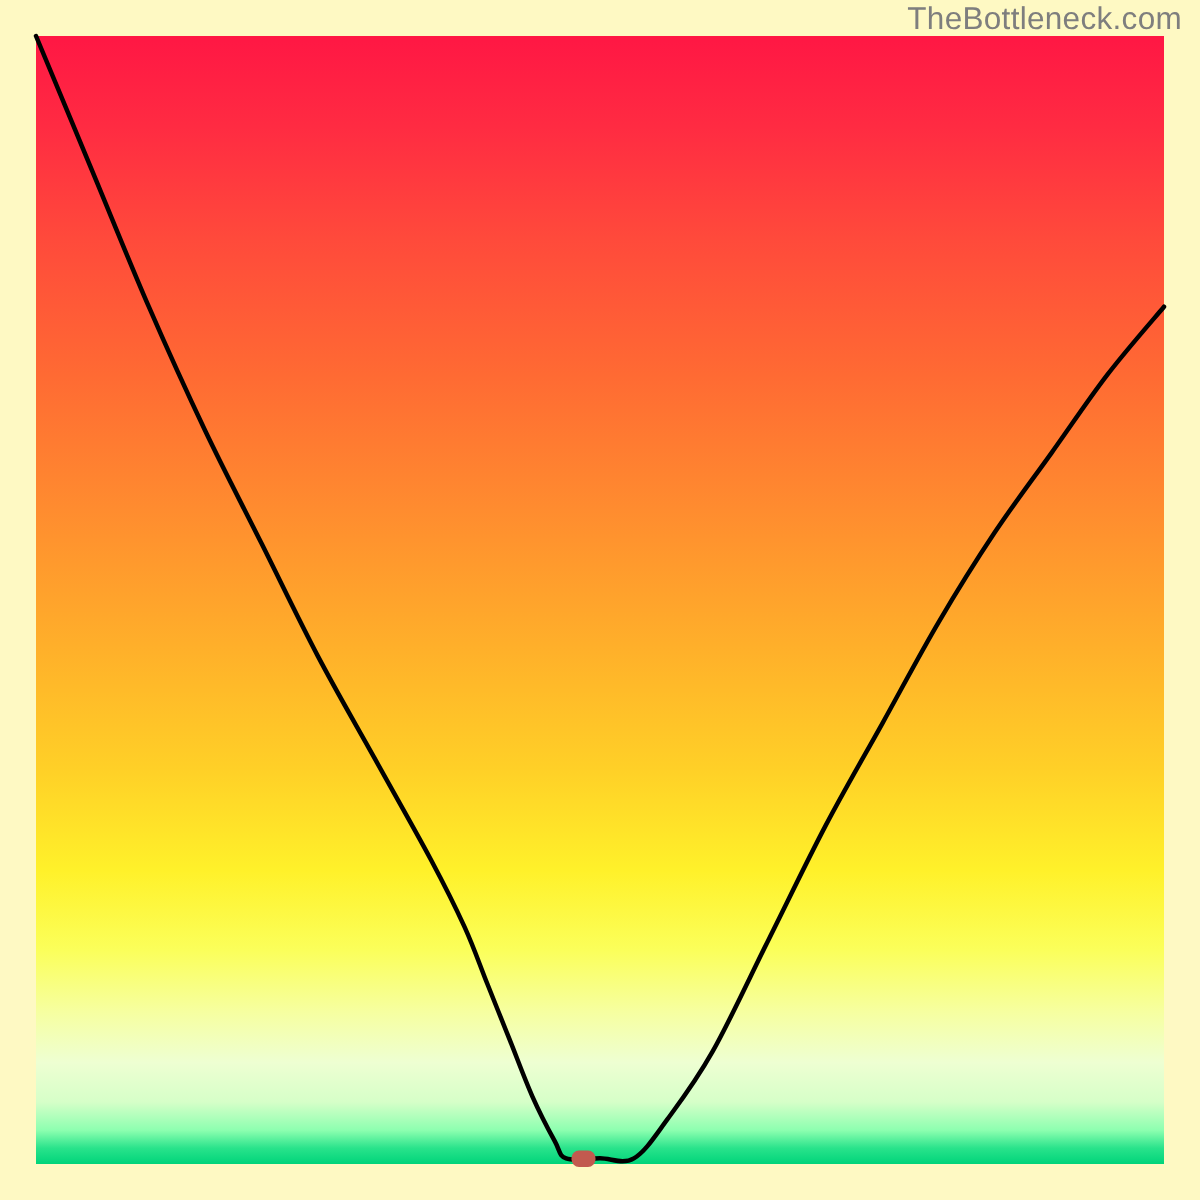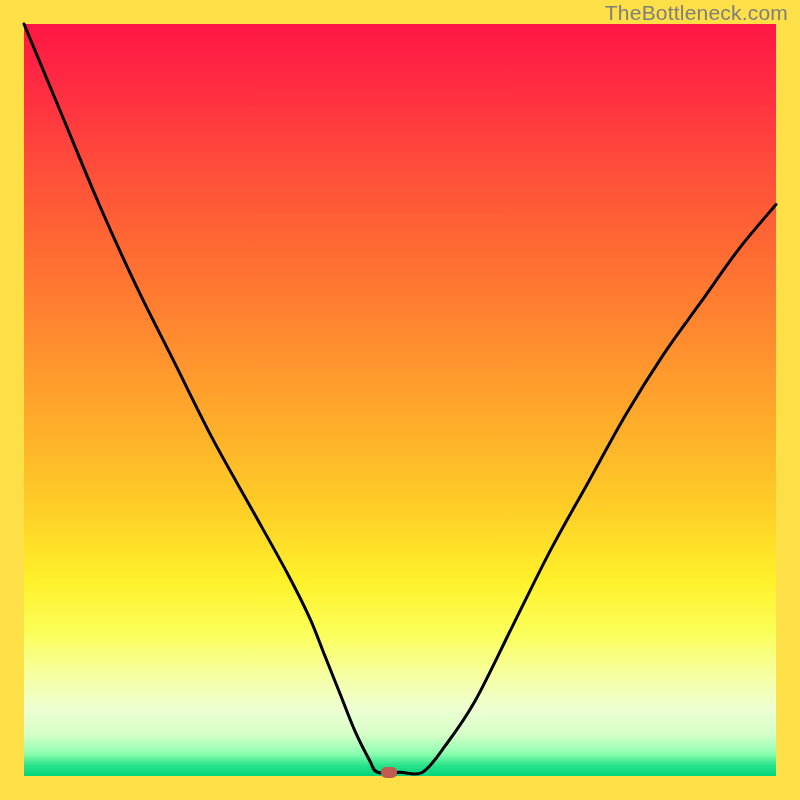--- a/index.html
+++ b/index.html
@@ -10,21 +10,21 @@
     background: #000;
     overflow: hidden;
     font-family: Arial, Helvetica, sans-serif;
   }
   .frame {
     position: absolute;
     left: 0;
     top: 0;
     width: 800px;
     height: 800px;
-    background: #fde047;
+    background: #fef9c3;
   }
   .plot {
     position: absolute;
     left: 24px;
     top: 24px;
     width: 752px;
     height: 752px;
     
     background: linear-gradient(to bottom,
       #ff1744 0%,

